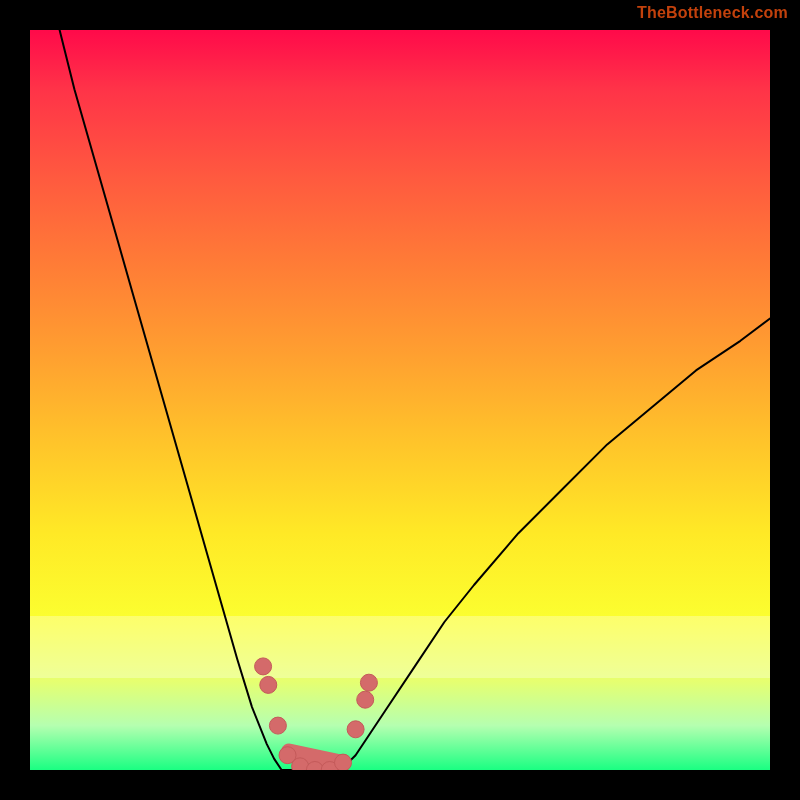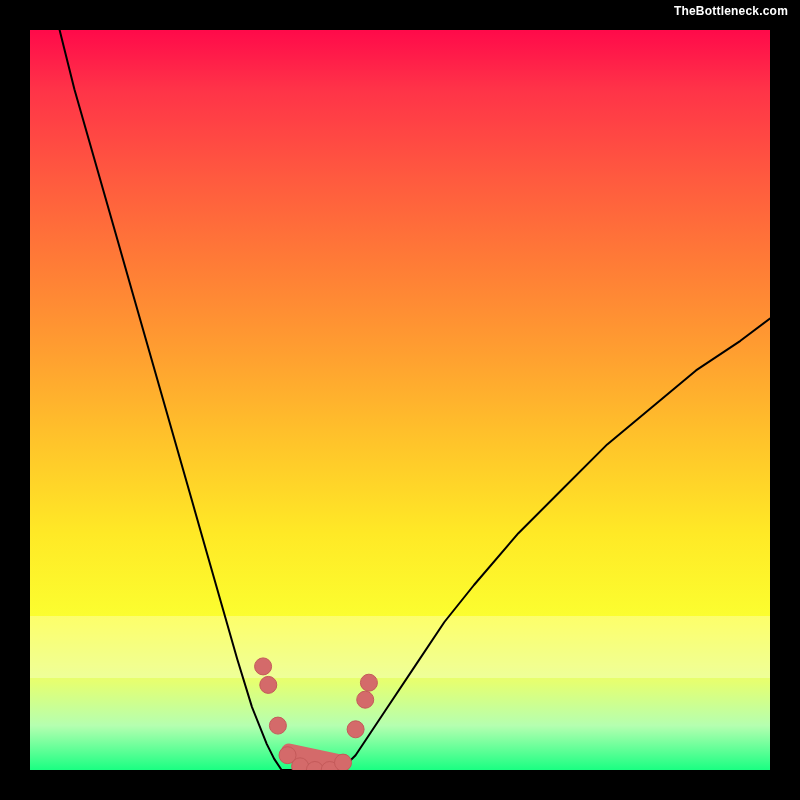--- a/index.html
+++ b/index.html
@@ -44,23 +44,23 @@
     position: absolute;
     left: 0; top: 0;
     width: 740px;
     height: 740px;
   }
   .watermark {
     position: absolute;
     top: 4px;
     right: 12px;
     font-family: Arial, Helvetica, sans-serif;
-    font-size: 12px;
+    font-size: 16px;
     font-weight: 600;
-    color: #ffffff;
+    color: #c2410c;
     letter-spacing: 0.2px;
   }
 </style>
 </head>
 <body>
 
 <div class="frame">
   <div class="watermark">TheBottleneck.com</div>
   <div class="plot-area">
     <div class="high-band"></div>

